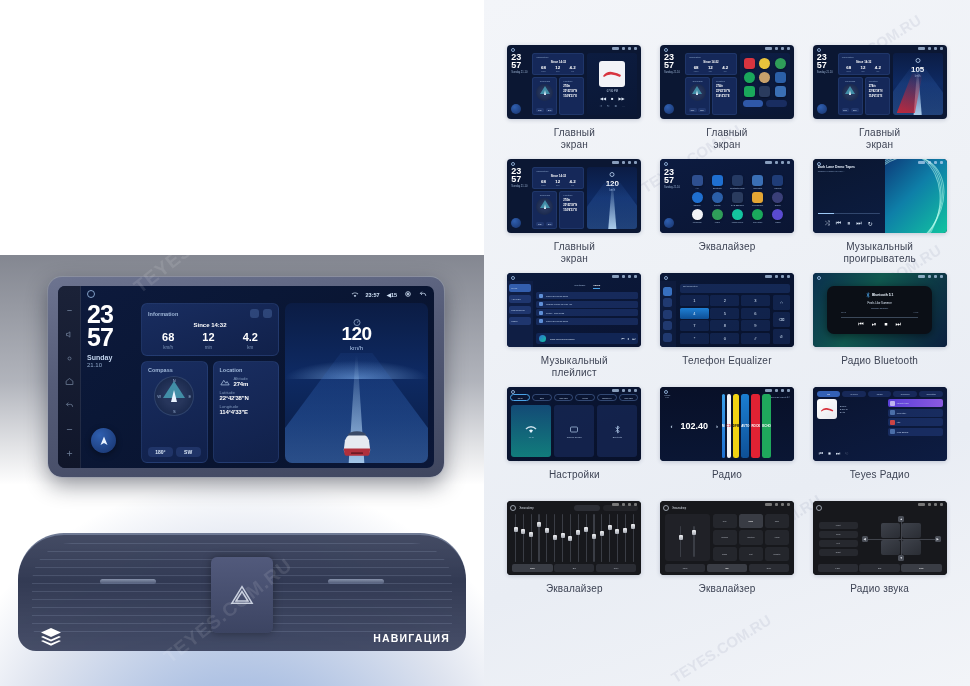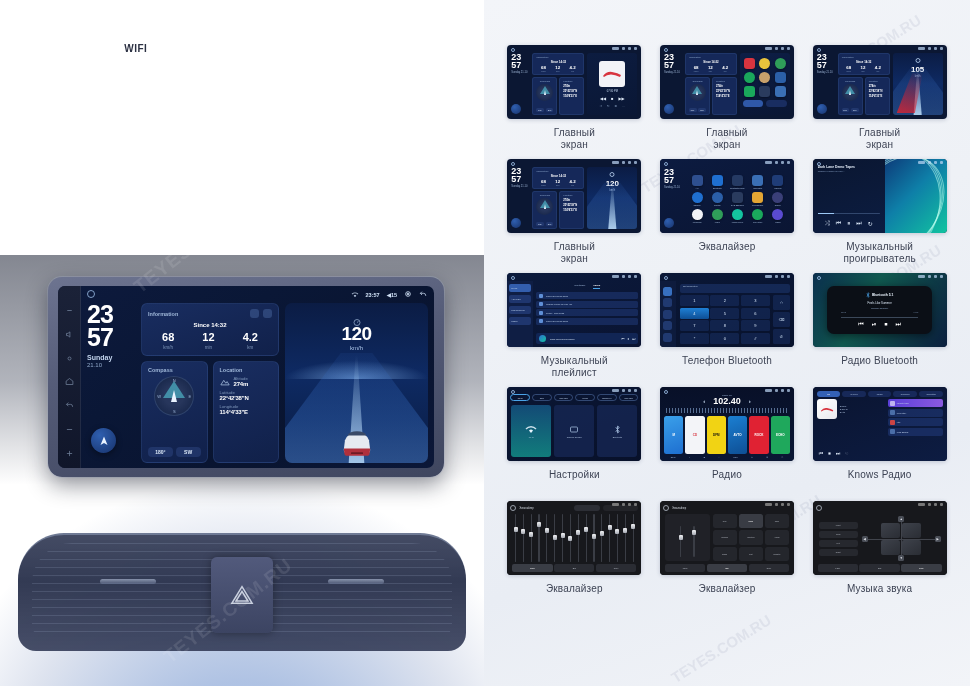--- a/index.html
+++ b/index.html
@@ -365,21 +365,21 @@
   .st-top{position:absolute;left:0;right:0;top:7px;display:flex;gap:2px;padding:0 3px;z-index:4}
   .st-chip{flex:1;height:7px;border-radius:4px;border:.5px solid rgba(110,150,215,.4);
            color:#b8cde8;font-size:2.1px;display:flex;align-items:center;justify-content:center;gap:1px}
   .st-chip.act{border-color:#4aa3e8;color:#fff}
   .st-cards{position:absolute;left:4px;right:4px;top:18px;bottom:4px;display:flex;gap:3px}
   .st-c{flex:1;border-radius:3px;background:rgba(24,42,88,.7);display:flex;flex-direction:column;
         align-items:center;justify-content:center;gap:2px;color:#b5cae6;font-size:2.2px}
   .st-c.on{background:linear-gradient(180deg,rgba(20,80,125,.9),rgba(20,160,150,.75))}
 
   
-  .rd{flex:1;background:linear-gradient(180deg,#081028,#0a1634);padding:7px 4px 3px;display:flex;flex-direction:column}
+  .rd{flex:1;background:linear-gradient(180deg,#081028,#0a1634);padding:7px 4px 3px;display:flex;flex-direction:row}
   .rd-band{color:#9db4d4;font-size:2.3px;text-align:center}
   .rd-freq{display:flex;align-items:center;justify-content:center;gap:8px;color:#fff;font-size:9px;font-weight:700}
   .rd-arrow{color:#cfe2f7;font-size:6px}
   .rd-scale{height:5px;margin:2px 2px 3px;background:repeating-linear-gradient(90deg,rgba(150,185,230,.55) 0 .6px,rgba(0,0,0,0) .6px 3px)}
   .rd-presets{display:flex;gap:2px;flex:1}
   .rd-p{flex:1;border-radius:2.5px;display:flex;align-items:center;justify-content:center;
         color:#fff;font-size:3px;font-weight:700}
   .rd-bottom{display:flex;justify-content:space-around;margin-top:2px;color:#93abcd;font-size:2.1px}
 
   
@@ -451,24 +451,20 @@
 <div class="page">
 
   <div class="left-panel">
     <div class="lp-bg"></div>
     <div class="lp-glow"></div>
 
     <div class="lp-wm" style="left:120px;top:230px">TEYES.COM.RU</div>
     <div class="lp-wm" style="left:300px;top:90px">TEYES.COM.RU</div>
     <div class="lp-wm" style="left:150px;top:600px">TEYES.COM.RU</div>
 
-    <div class="logo-row">
-      <span class="logo-text">CC3L</span>
-      <span class="logo-badge">WIFI</span>
-    </div>
 
     <div class="headline">
       <div class="hl-year">2024</div>
       <div class="hl-l1">Презентация</div>
       <div class="hl-l2">Нового Продукта!</div>
     </div>
 
     <div class="dash">
       <div class="dash-top-shade"></div>
       <div class="dash-panel"></div>
@@ -642,20 +638,31 @@
         <div class="vbar r"></div>
         <div class="hazard">
           <svg class="hz-svg" width="26" height="24" viewBox="0 0 28 26" fill="none" stroke="#dfe6f2" stroke-width="1.6">
             <path d="M14 4 L25 22 H3 Z"></path>
               <path d="M14 9 L20.5 19.5 H7.5 Z"></path>
           </svg>
         </div>
       </div>
     </div>
 
+    <div class="lp-bottom">
+      <span class="stack-icon">
+        <svg width="22" height="20" viewBox="0 0 24 22" fill="#ffffff">
+          <path d="M12 1L23 6l-11 5L1 6z"></path>
+          <path d="M12 9.5L21.4 5.2 23 6l-11 5L1 6l1.6-.8z" opacity=".0"></path>
+          <path d="M1 11l11 5 11-5-2.2-1L12 13.7 3.2 10z"></path>
+          <path d="M1 15.5l11 5 11-5-2.2-1L12 18.2 3.2 14.5z"></path>
+        </svg>
+      </span>
+      <span class="nav-label">НАВИГАЦИЯ</span>
+    </div>
   </div>
 
   <div class="right-panel">
     <div class="rp-wm" style="left:330px;top:40px">TEYES.COM.RU</div>
     <div class="rp-wm" style="left:150px;top:150px">TEYES.COM.RU</div>
     <div class="rp-wm" style="left:350px;top:270px">TEYES.COM.RU</div>
     <div class="rp-wm" style="left:20px;top:420px">TEYES.COM.RU</div>
     <div class="rp-wm" style="left:230px;top:520px">TEYES.COM.RU</div>
     <div class="rp-wm" style="left:180px;top:640px">TEYES.COM.RU</div>
 
@@ -1231,21 +1238,21 @@
                     <div class="dl-a">☆</div>
                     <div class="dl-a">⌫</div>
                     <div class="dl-a">✆</div>
                   </div>
                 </div>
               </div>
             </div>
           </div>
         </div>
         <div class="cap">
-          <div>Телефон Bluetooth</div>
+          <div>Телефон Equalizer</div>
         </div>
       </div>
 
       <div class="cell">
         <div class="thumb">
           <div class="mini">
             <div class="mini-home"></div>
             <div class="mini-status">
                 <i class="mst w"></i>
                 <i class="mst"></i>
@@ -1422,21 +1429,21 @@
                   <div class="tr-li">
                       <span style="width:5px;height:5px;background:#4b6ea8;border-radius:1px"></span>
                       <span>Long Ballads</span>
                     </div>
                 </div>
               </div>
             </div>
           </div>
         </div>
         <div class="cap">
-          <div>Knows Радио</div>
+          <div>Teyes Радио</div>
         </div>
       </div>
 
       <div class="cell">
         <div class="thumb thumb-dark">
           <div class="mini">
             <div class="mini-status">
                 <i class="mst w" style="background:#777"></i>
                 <i class="mst" style="background:#777"></i>
                 <i class="mst" style="background:#777"></i>
@@ -1629,20 +1636,20 @@
               </div>
               <div class="eq-foot">
                 <div class="eq-fb">Fade</div>
                 <div class="eq-fb">Bal</div>
                 <div class="eq-fb act">Tone</div>
               </div>
             </div>
           </div>
         </div>
         <div class="cap">
-          <div>Музыка звука</div>
+          <div>Радио звука</div>
         </div>
       </div>
 
     </div>
   </div>
 
 </div>
 
 </body></html>

